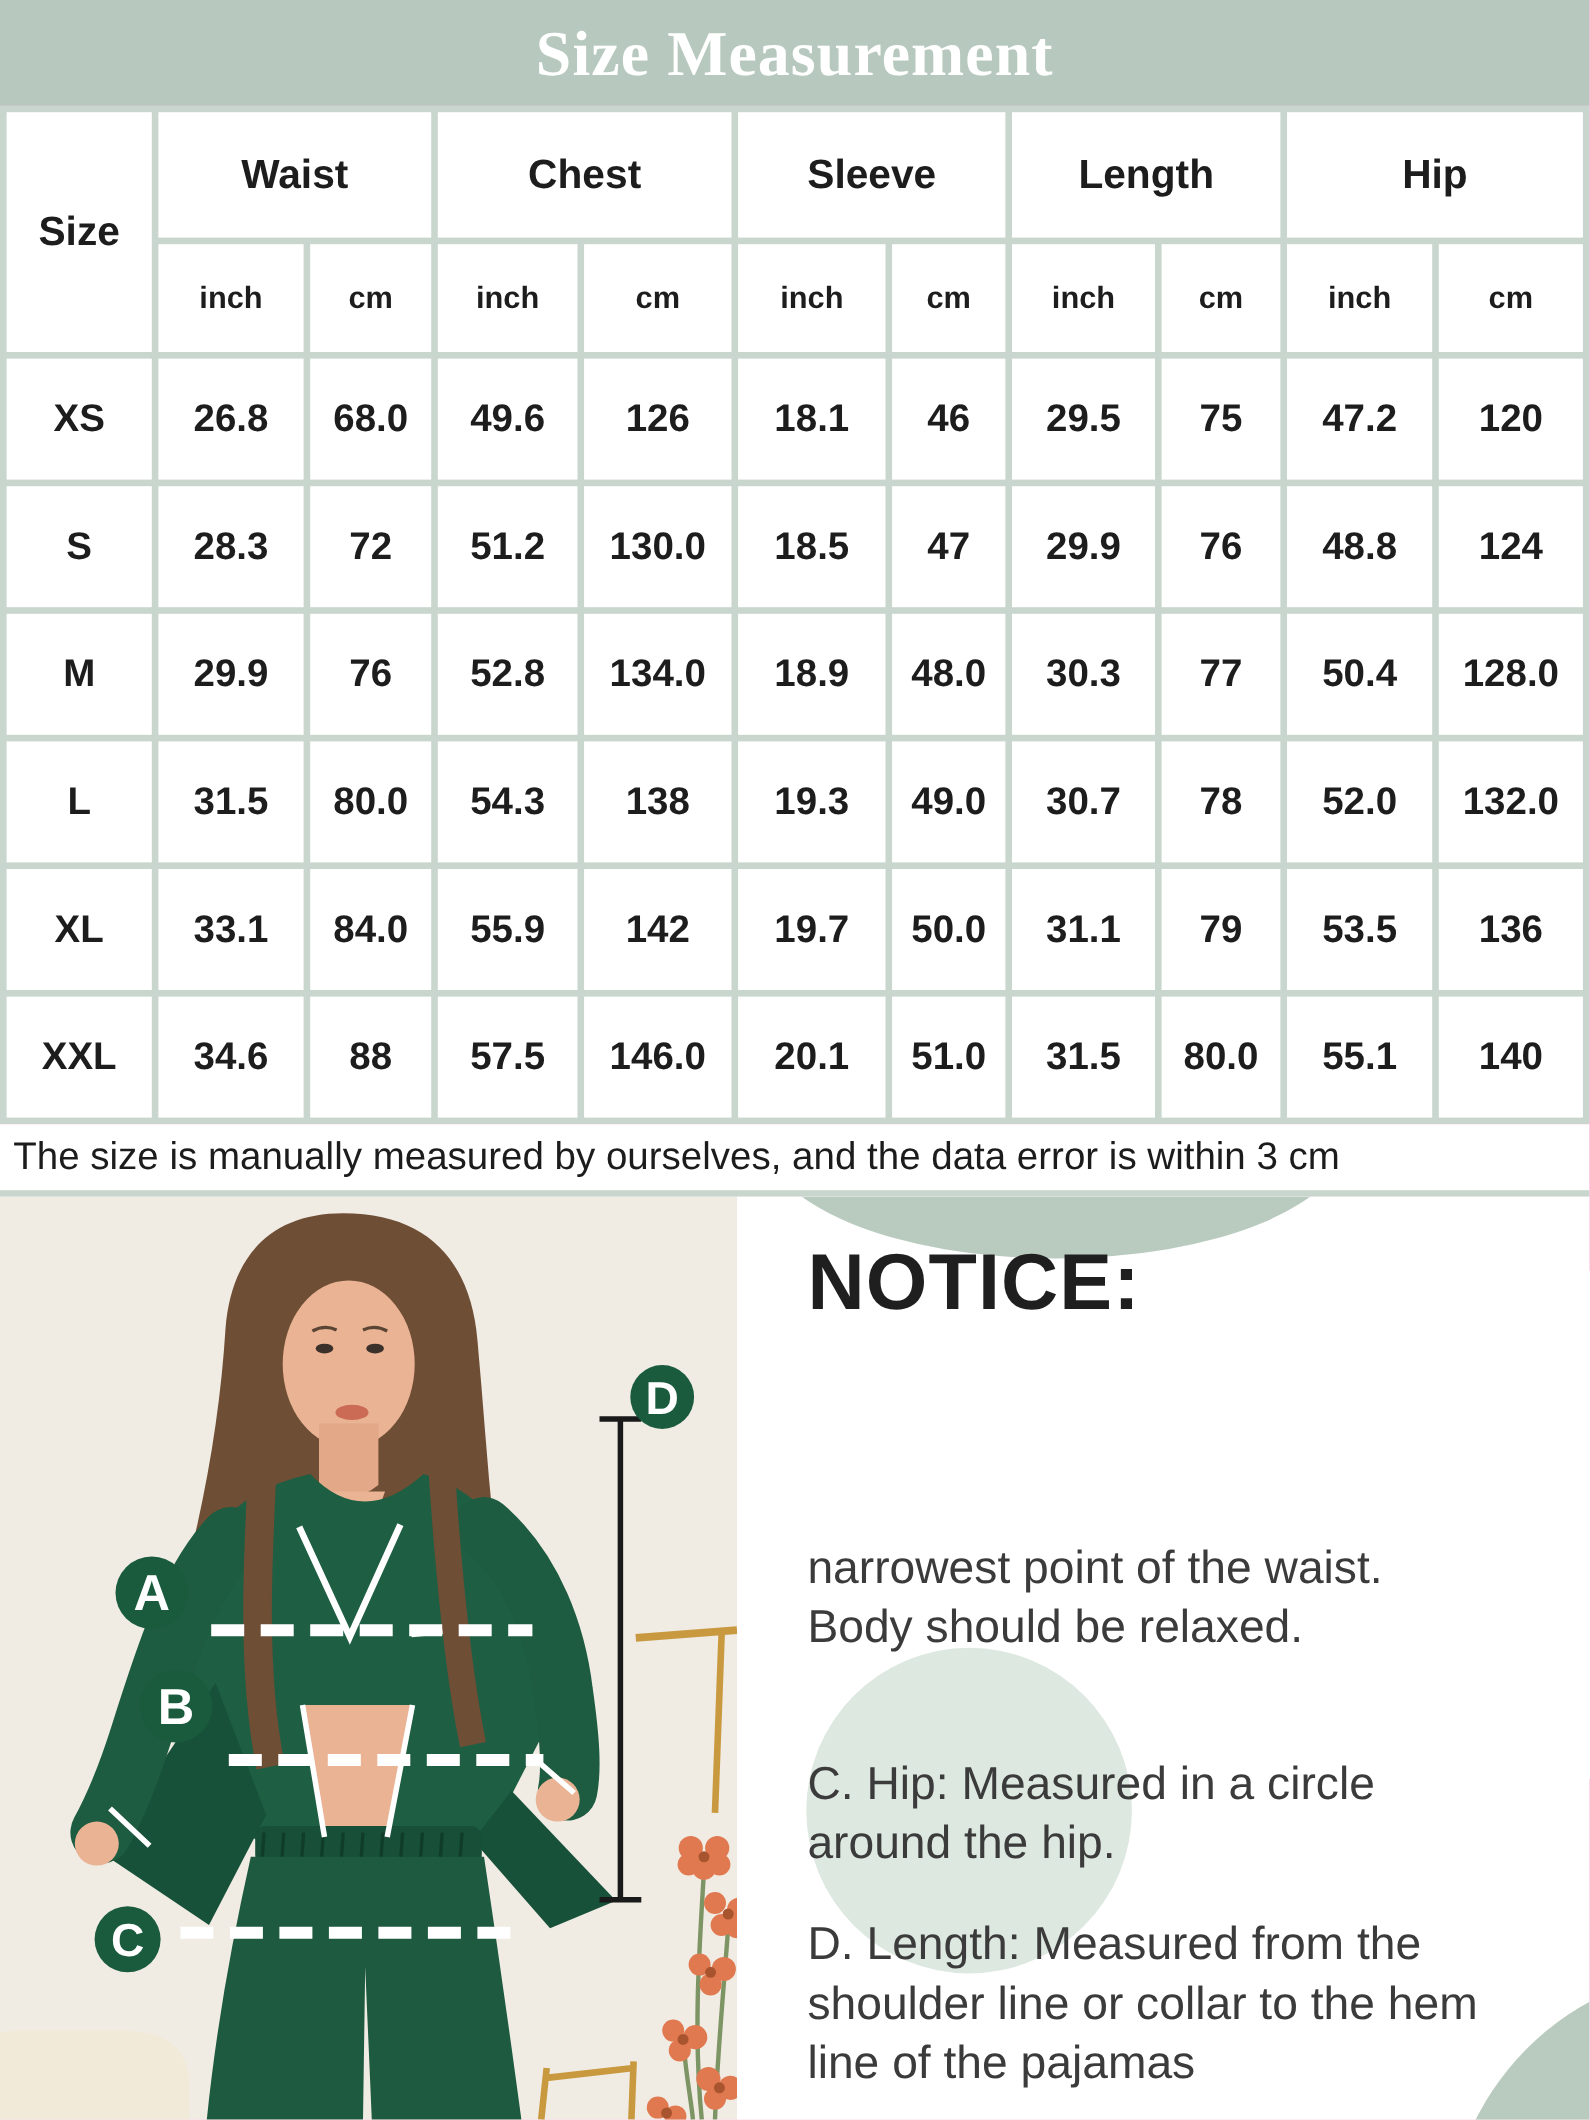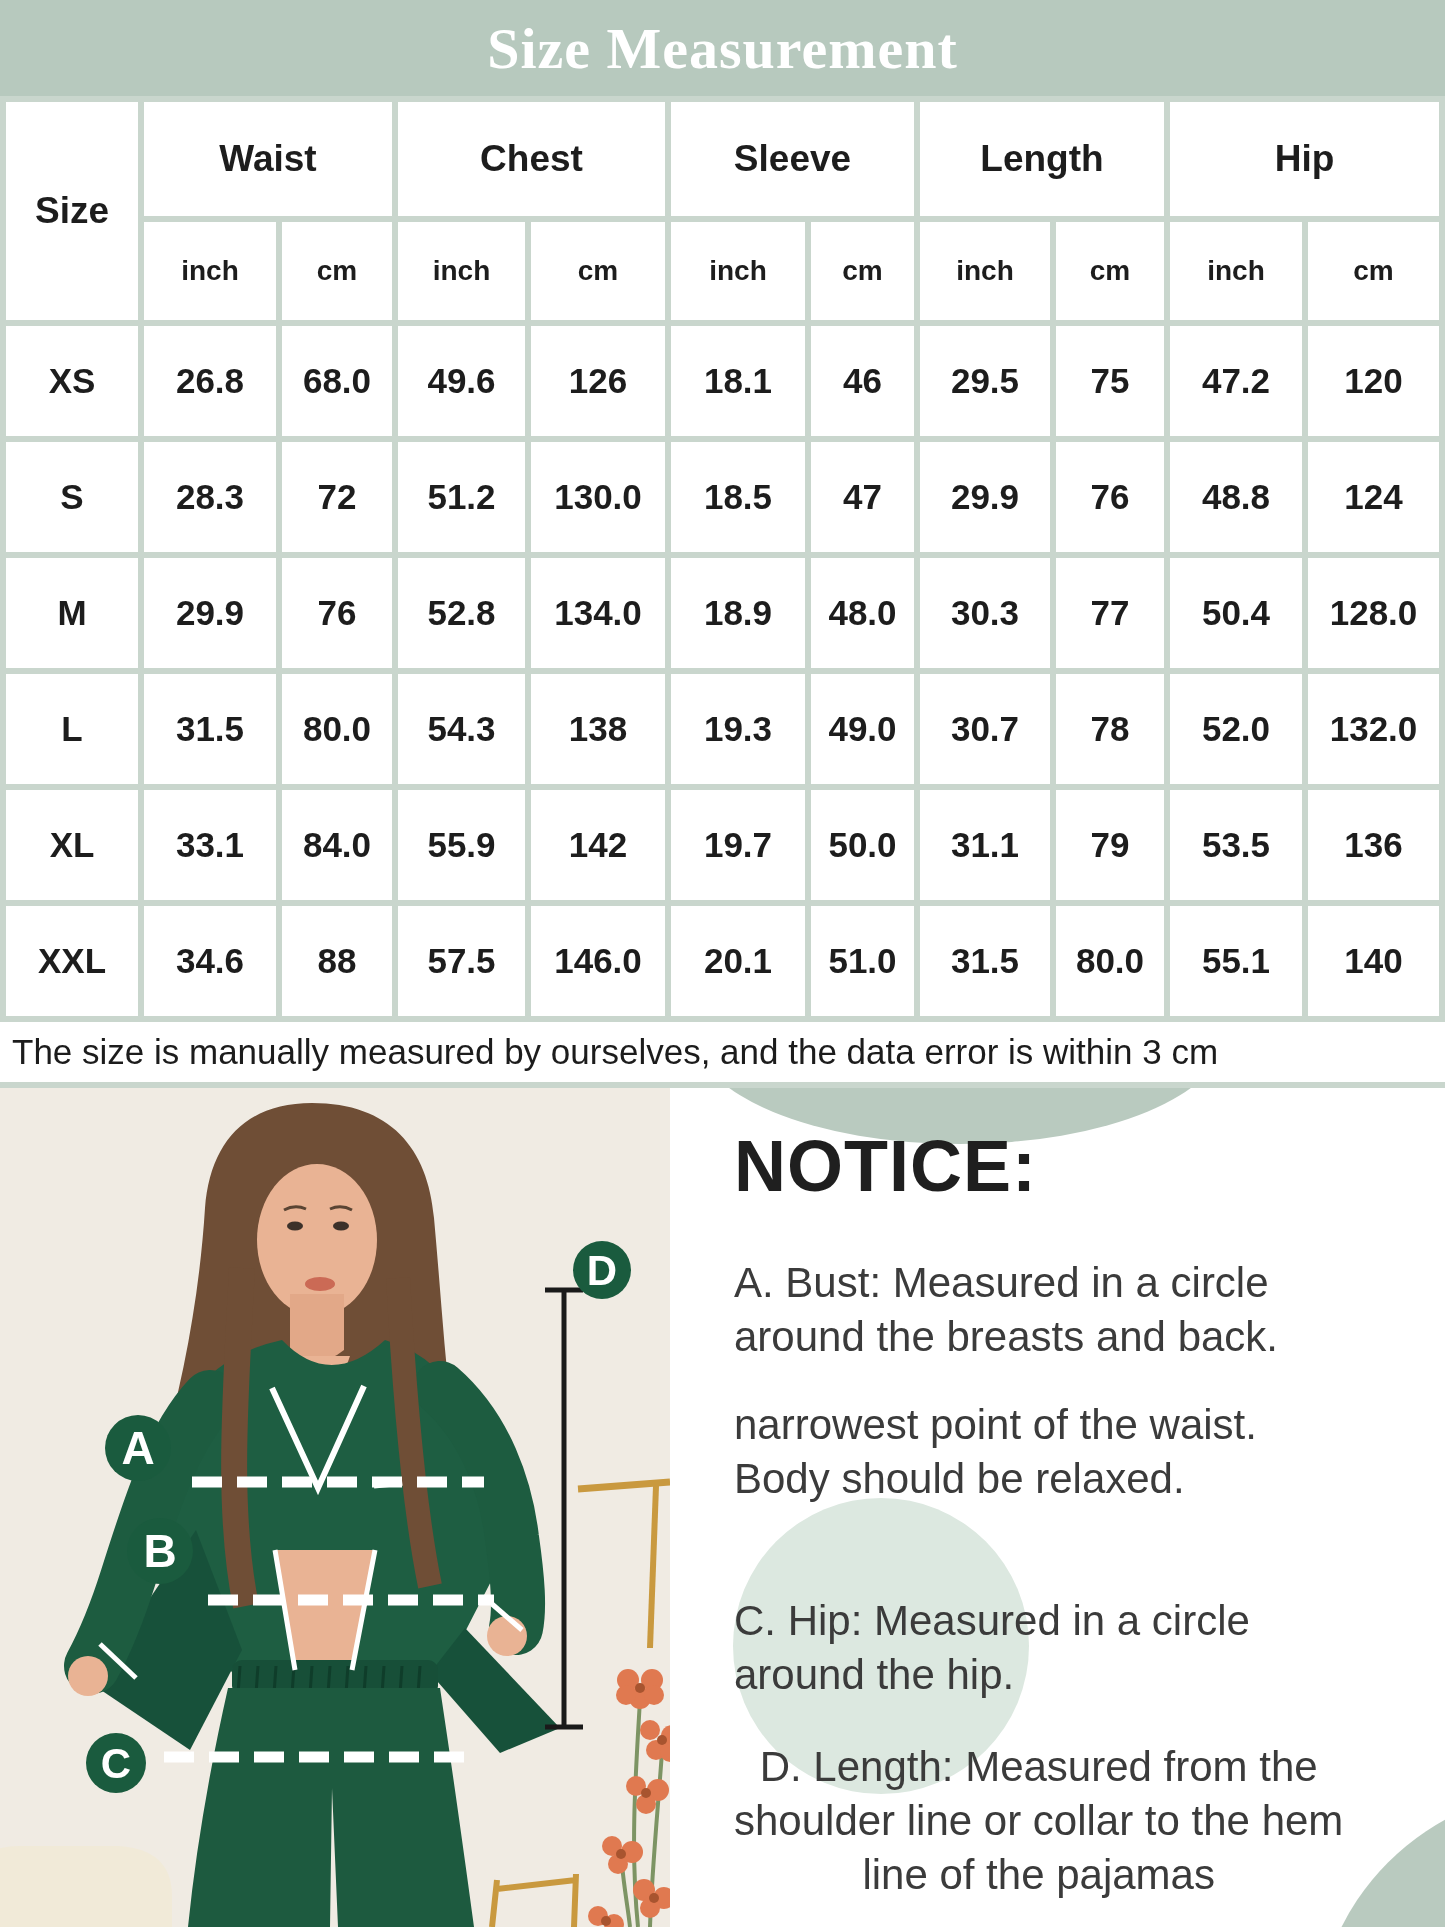--- a/index.html
+++ b/index.html
@@ -61,21 +61,21 @@
     font-size:72px;font-weight:bold;color:#1f1f1f;letter-spacing:1px;line-height:1;
     z-index:2;
   }
   .notice-item{
     position:absolute;left:64px;z-index:2;
     font-size:42px;color:#3b3b3b;line-height:54px;font-weight:normal;
   }
   .notice-item.p1{top:168px;}
   .notice-item.p2{top:310px;}
   .notice-item.p3{top:506px;}
-  .notice-item.p4{top:652px;text-align:center;}
+  .notice-item.p4{top:652px;}
 </style>
 </head>
 <body>
 
 <div class="page">
 
   <div class="size-header">
     <div class="size-title">Size Measurement</div>
   </div>
 
@@ -319,24 +319,20 @@
       </svg>
     </div>
 
     <div class="notice-panel">
       <div class="decor decor-top"></div>
       <div class="decor decor-light"></div>
       <div class="decor decor-bottom"></div>
 
       <div class="notice-heading">NOTICE:</div>
 
-      <div class="notice-item p1">
-        <div>A. Bust: Measured in a circle</div>
-        <div>around the breasts and back.</div>
-      </div>
       <div class="notice-item p2">
         <div>narrowest point of the waist.</div>
         <div>Body should be relaxed.</div>
       </div>
       <div class="notice-item p3">
         <div>C. Hip: Measured in a circle</div>
         <div>around the hip.</div>
       </div>
       <div class="notice-item p4">
         <div>D. Length: Measured from the</div>

